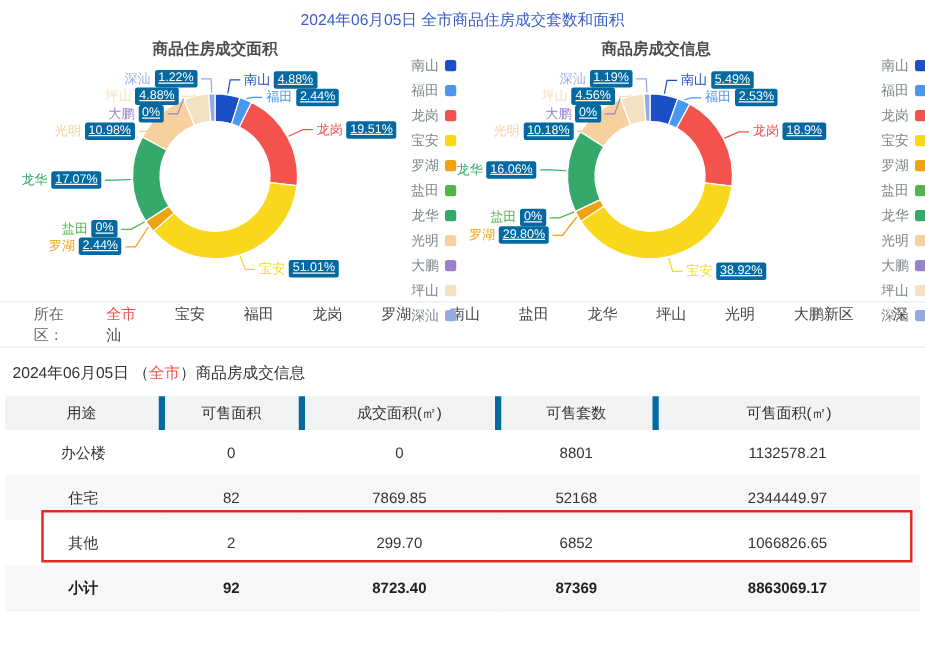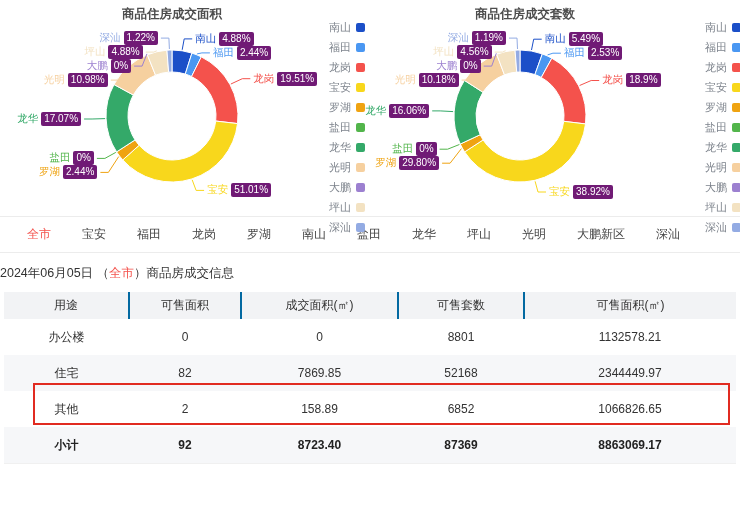--- a/index.html
+++ b/index.html
@@ -9,49 +9,50 @@
   .main-title{padding-top:8px;text-align:center;font-size:12.5px;color:#3a5bc9;}
 
   .charts-row{position:relative;height:214px;margin-top:2px;}
   .chart-block{position:absolute;top:0;width:370px;height:214px;}
   #chart-0{left:0;} #chart-1{left:370px;}
   .chart-title{position:absolute;top:4px;width:200px;text-align:center;font-size:12.5px;font-weight:bold;color:#4d4d4d;}
   #chart-0 .chart-title{left:72px;} #chart-1 .chart-title{left:55px;}
   .pie-svg{position:absolute;left:0;top:0;}
   .callout{position:absolute;display:flex;align-items:center;white-space:nowrap;transform:translateY(-50%);z-index:2;}
   .c-name{font-size:10.5px;}
-  .c-badge{background:#701a75;color:#fff;font-size:10px;line-height:14px;height:14px;padding:0 3px;border-radius:2px;margin-left:3px;}
+  .c-badge{background:#0369a1;color:#fff;font-size:10px;line-height:14px;height:14px;padding:0 3px;border-radius:2px;margin-left:3px;text-decoration:underline;}
   .legend{position:absolute;top:18px;width:42px;}
   #chart-0 .legend{left:323px;} #chart-1 .legend{left:329px;}
   .legend-item{display:flex;align-items:center;justify-content:flex-end;margin-bottom:5px;cursor:pointer;}
   .legend-label{font-size:11px;color:#7d838c;}
   .legend-sw{width:9px;height:9px;border-radius:2px;margin-left:5px;flex:none;}
 
   .filter-bar{height:35px;border-top:1px solid #ececec;border-bottom:1px solid #ececec;display:flex;align-items:center;padding-left:27px;font-size:12px;}
   .filter-label{color:#666;margin-right:12px;}
   .filter-item{color:#444;margin-right:31px;cursor:pointer;}
   .filter-item.active{color:#f4534d;}
 
-  .section-title{padding:12px 0 10px 0;font-size:12.5px;color:#333;}
+  .section-title{padding:12px 0 10px 10px;font-size:12.5px;color:#333;}
   .section-highlight{color:#f4534d;}
 
   .table-wrap{position:relative;margin:0 4px;}
   table{width:100%;border-collapse:collapse;table-layout:fixed;border-bottom:1px solid #f0f0f0;}
-  thead th{height:25px;background:#f2f3f5;font-size:12px;font-weight:normal;color:#333;border-right:2px solid #0369a1;}
+  thead th{height:25px;background:#f2f3f5;font-size:12px;font-weight:normal;color:#333;border-right:5px solid #0369a1;}
   thead th:last-child{border-right:none;}
   tbody td{height:34px;text-align:center;font-size:12px;color:#333;}
   tbody tr:nth-child(even){background:#f6f7f9;}
   tbody tr.total-row td{font-weight:bold;color:#222;}
   .hl-box{position:absolute;left:29px;top:91px;width:693px;height:38px;border:2px solid #e12b21;pointer-events:none;z-index:3;}
 </style>
 </head>
 <body>
 
 <div class="page">
 
+  <div class="main-title">2024年06月05日 全市商品住房成交套数和面积</div>
 
   <div class="charts-row">
     <div class="chart-block" id="chart-0">
       <div class="chart-title">商品住房成交面积</div>
       <svg class="pie-svg" id="pie-0" width="370" height="214">
           <path d="M172.00 48.00A66 66 0 0 1 191.92 51.08L185.28 72.05A44 44 0 0 0 172.00 70.00Z" fill="#1b4fc8" stroke="#fff" stroke-width="1"></path>
           <path d="M191.92 51.08A66 66 0 0 1 201.30 54.86L191.53 74.57A44 44 0 0 0 185.28 72.05Z" fill="#4a97f2" stroke="#fff" stroke-width="1"></path>
           <path d="M201.30 54.86A66 66 0 0 1 237.56 121.57L215.71 119.05A44 44 0 0 0 191.53 74.57Z" fill="#f4524c" stroke="#fff" stroke-width="1"></path>
           <path d="M237.56 121.57A66 66 0 0 1 122.74 157.93L139.16 143.28A44 44 0 0 0 215.71 119.05Z" fill="#f8d71c" stroke="#fff" stroke-width="1"></path>
           <path d="M122.74 157.93A66 66 0 0 1 116.61 149.89L135.07 137.93A44 44 0 0 0 139.16 143.28Z" fill="#efa311" stroke="#fff" stroke-width="1"></path>
@@ -156,21 +157,21 @@
         <div class="callout" style="top: 50.0573px; right: 227.235px;">
           <span class="c-name" style="color: rgb(243, 226, 194);">坪山</span>
           <span class="c-badge">4.88%</span>
         </div>
         <div class="callout" style="top: 36.0573px; right: 212.065px;">
           <span class="c-name" style="color: rgb(147, 171, 227);">深汕</span>
           <span class="c-badge">1.22%</span>
         </div>
       </div>
     <div class="chart-block" id="chart-1">
-      <div class="chart-title">商品住房成交套数</div>
+      <div class="chart-title">商品房成交信息</div>
       <svg class="pie-svg" id="pie-1" width="370" height="214">
           <path d="M150.00 48.00A66 66 0 0 1 172.32 51.89L164.88 72.59A44 44 0 0 0 150.00 70.00Z" fill="#1b4fc8" stroke="#fff" stroke-width="1"></path>
           <path d="M172.32 51.89A66 66 0 0 1 181.87 56.20L171.25 75.47A44 44 0 0 0 164.88 72.59Z" fill="#4a97f2" stroke="#fff" stroke-width="1"></path>
           <path d="M181.87 56.20A66 66 0 0 1 215.52 121.94L193.68 119.30A44 44 0 0 0 171.25 75.47Z" fill="#f4524c" stroke="#fff" stroke-width="1"></path>
           <path d="M215.52 121.94A66 66 0 0 1 94.63 149.92L113.09 137.95A44 44 0 0 0 193.68 119.30Z" fill="#f8d71c" stroke="#fff" stroke-width="1"></path>
           <path d="M94.63 149.92A66 66 0 0 1 90.26 142.06L110.18 132.71A44 44 0 0 0 113.09 137.95Z" fill="#efa311" stroke="#fff" stroke-width="1"></path>
           <path d="M90.26 142.06A66 66 0 0 1 94.43 78.39L112.95 90.26A44 44 0 0 0 110.18 132.71Z" fill="#34a969" stroke="#fff" stroke-width="1"></path>
           <path d="M94.43 78.39A66 66 0 0 1 126.67 52.26L134.45 72.84A44 44 0 0 0 112.95 90.26Z" fill="#f6d09f" stroke="#fff" stroke-width="1"></path>
           <path d="M126.67 52.26A66 66 0 0 1 145.07 48.18L146.71 70.12A44 44 0 0 0 134.45 72.84Z" fill="#f3e2c2" stroke="#fff" stroke-width="1"></path>
           <path d="M145.07 48.18A66 66 0 0 1 150.00 48.00L150.00 70.00A44 44 0 0 0 146.71 70.12Z" fill="#93abe3" stroke="#fff" stroke-width="1"></path>
@@ -273,20 +274,21 @@
           <span class="c-badge">4.56%</span>
         </div>
         <div class="callout" style="top: 36.0545px; right: 233.99px;">
           <span class="c-name" style="color: rgb(147, 171, 227);">深汕</span>
           <span class="c-badge">1.19%</span>
         </div>
       </div>
   </div>
 
   <div class="filter-bar">
+    <span class="filter-label">所在区：</span>
     <span id="filter-items"><span class="filter-item active">全市</span><span class="filter-item">宝安</span><span class="filter-item">福田</span><span class="filter-item">龙岗</span><span class="filter-item">罗湖</span><span class="filter-item">南山</span><span class="filter-item">盐田</span><span class="filter-item">龙华</span><span class="filter-item">坪山</span><span class="filter-item">光明</span><span class="filter-item">大鹏新区</span><span class="filter-item">深汕</span></span>
   </div>
 
   <div class="section-title">
     <span>2024年06月05日 （</span><span class="section-highlight">全市</span><span>）商品房成交信息</span>
   </div>
 
   <div class="table-wrap">
     <table>
       <colgroup>
@@ -316,21 +318,21 @@
           <tr>
             <td>住宅</td>
             <td>82</td>
             <td>7869.85</td>
             <td>52168</td>
             <td>2344449.97</td>
           </tr>
           <tr>
             <td>其他</td>
             <td>2</td>
-            <td>158.89</td>
+            <td>299.70</td>
             <td>6852</td>
             <td>1066826.65</td>
           </tr>
           <tr class="total-row">
             <td>小计</td>
             <td>92</td>
             <td>8723.40</td>
             <td>87369</td>
             <td>8863069.17</td>
           </tr>

